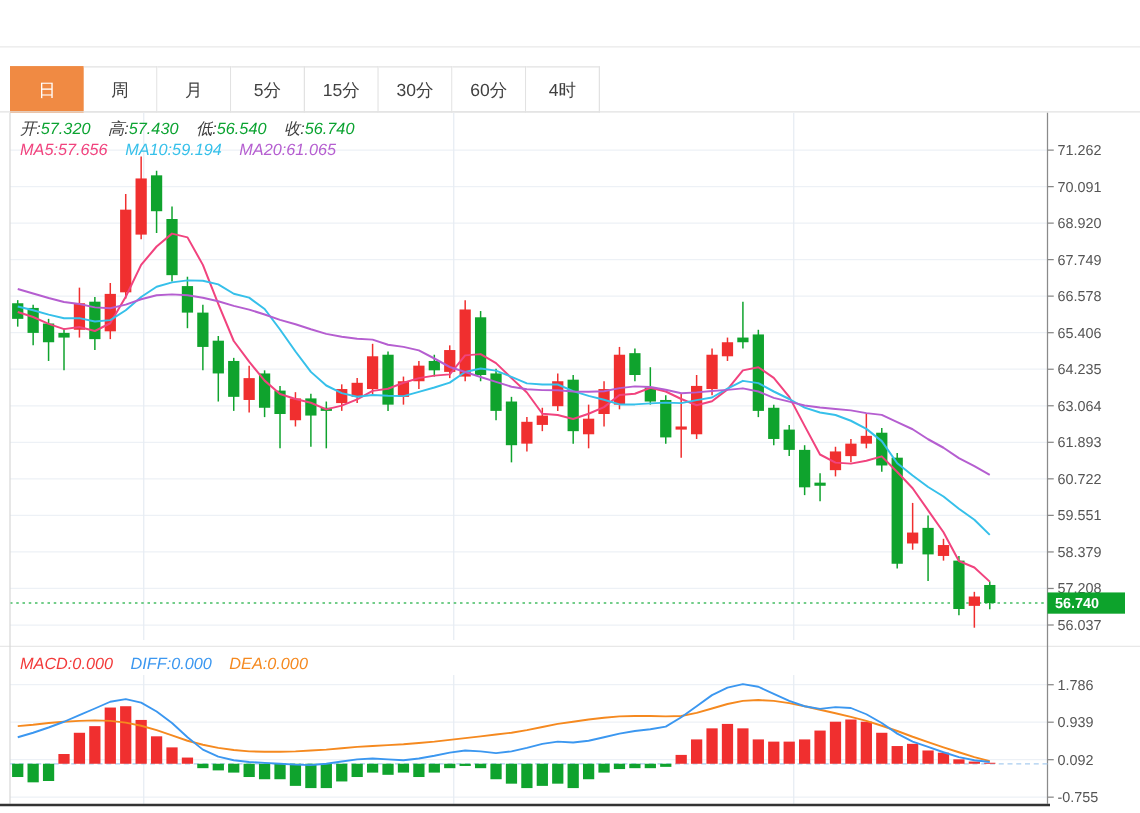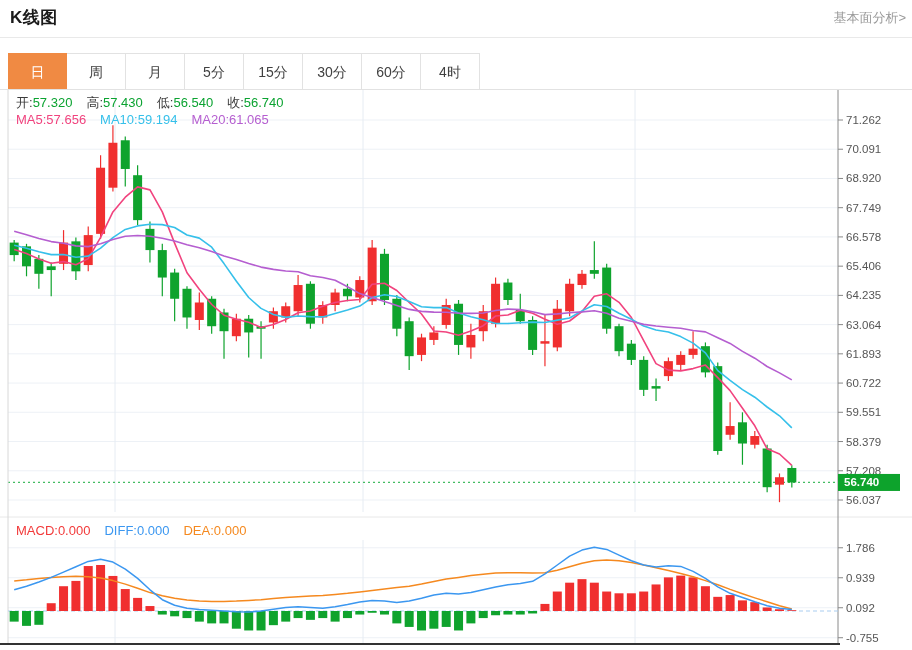--- a/index.html
+++ b/index.html
@@ -15,33 +15,29 @@
   .tabs { position:absolute; left:8px; top:53px; height:37px; display:flex; }
   .tab { width:59px; height:37px; line-height:36px; text-align:center; font-size:14px; color:#404040;
     background:#fff; border:1px solid #e2e2e2; border-left:none; cursor:pointer; }
   .tab:first-child { border-left:1px solid #e2e2e2; }
   .tab.active { background:#f08a43; color:#fff; border-color:#f08a43; }
   .tabs-baseline { position:absolute; left:0; top:89px; width:912px; height:1px; background:#e2e2e2; }
 
   .chart-wrap { position:absolute; left:0; top:90px; width:912px; height:558px; }
   svg { display:block; }
 
-  .legend { position:absolute; font-size:13px; white-space:nowrap; pointer-events:none; }
+  .legend { position:absolute; font-size:13px; white-space:nowrap; pointer-events:none;font-style:italic; }
   .lg-item { margin-right:14px; }
   .lg-label { color:#3c3c3c; }
   .lg-val { }
 </style>
 </head>
 <body>
 
 <div id="app">
-  <div class="hdr">
-    <span class="hdr-title">K线图</span>
-    <span class="hdr-link">基本面分析&gt;</span>
-  </div>
   <div class="title-sep"></div>
 
   <div class="tabs" id="tabs">
       <div class="tab active">日</div>
       <div class="tab">周</div>
       <div class="tab">月</div>
       <div class="tab">5分</div>
       <div class="tab">15分</div>
       <div class="tab">30分</div>
       <div class="tab">60分</div>

